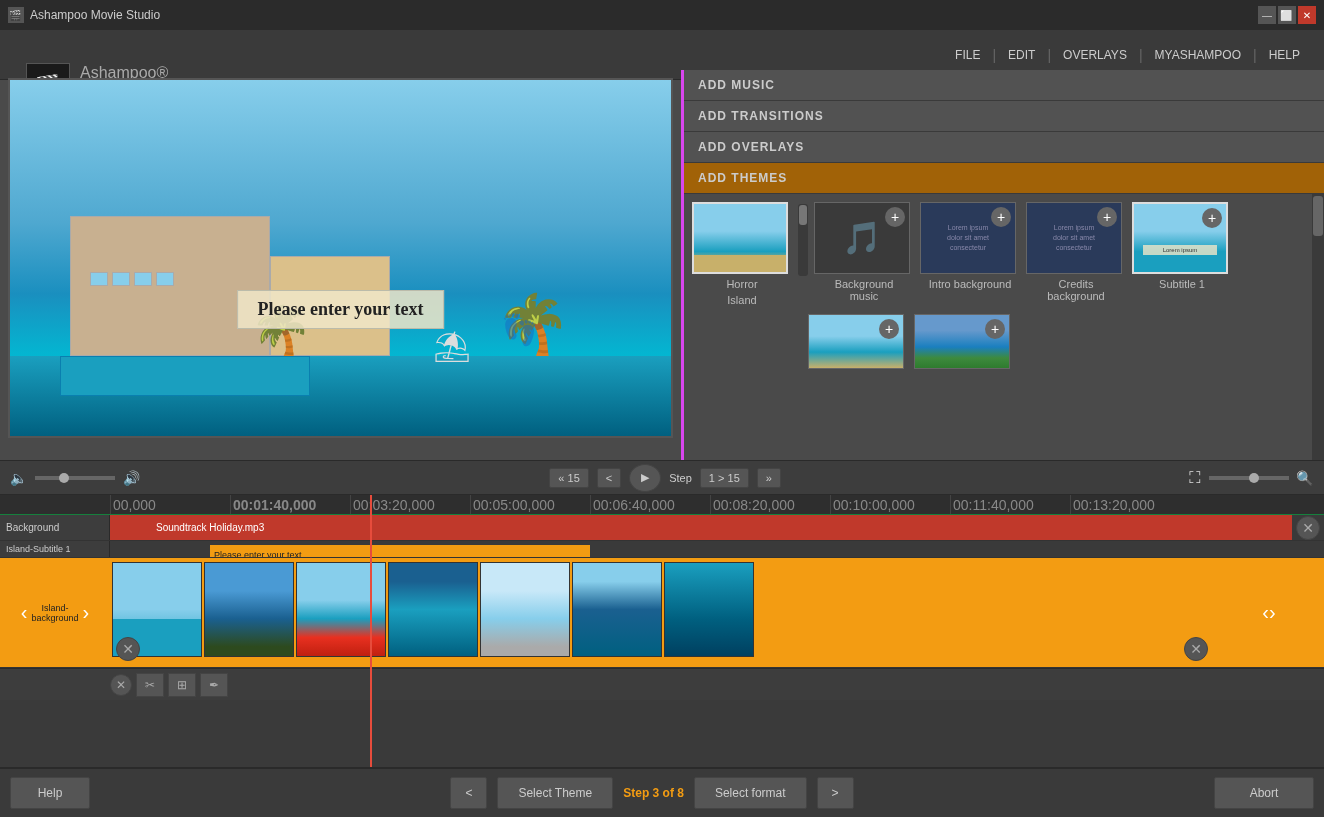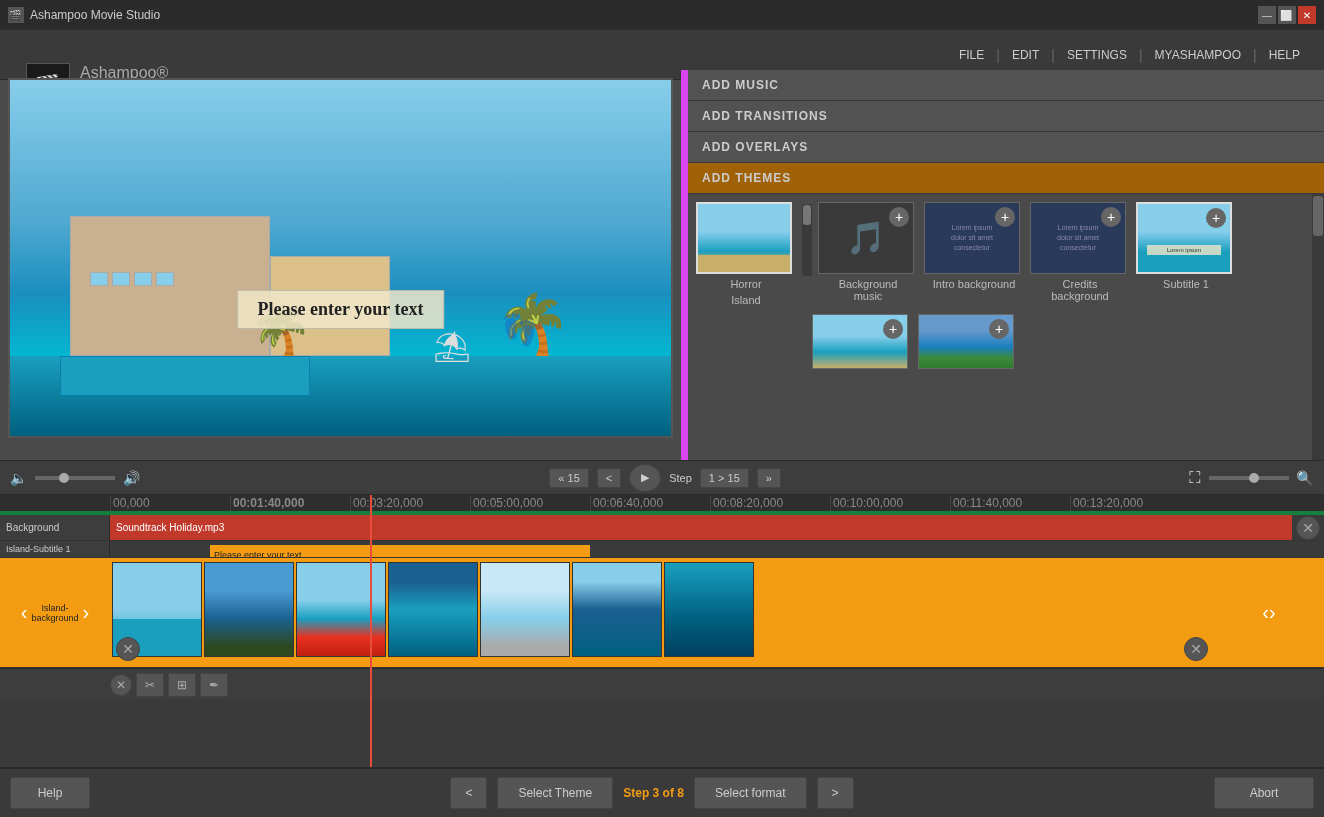--- a/index.html
+++ b/index.html
@@ -53,21 +53,21 @@
       border: 1px solid #bba; font-family: serif;
     }
     .v-footprint {
       position: absolute; bottom: 25%; right: 20%;
       font-size: 30px; color: rgba(100,80,60,0.5);
     }
 
     
     #right-panel {
       flex: 1; background: #4a4a4a; display: flex; flex-direction: column;
-      border-left: 7px solid #d946ef;
+      border-left: 3px solid #d946ef;
     }
     .panel-section {
       padding: 8px 14px; border-bottom: 1px solid #3a3a3a; background: #525252;
       cursor: pointer; color: #ccc; font-size: 12px; font-weight: bold; letter-spacing: 1px;
     }
     .panel-section.active { background: #a16207; }
 
     .theme-card {
       width: 100px; flex-shrink: 0; text-align: center; cursor: pointer;
     }
@@ -104,22 +104,22 @@
     .vol-thumb { width: 10px; height: 10px; background: #aaa; border-radius: 50%; position: absolute; top: -3px; left: 30%; }
 
     
     #timeline-area {
       flex: 1; background: #3a3a3a; overflow: hidden; position: relative;
     }
 
     
     #timeline-ruler {
       height: 20px; background: #2e2e2e; display: flex; align-items: center;
-      font-size: 12px; color: #888; position: relative; overflow: hidden;
-      border-bottom: 4px solid #15803d;
+      font-size: 14px; color: #888; position: relative; overflow: hidden;
+      border-bottom: 1px solid #15803d;
     }
     .ruler-mark { position: absolute; height: 100%; display: flex; align-items: center; padding-left: 2px; border-left: 1px solid #444; }
 
     
     #timeline-tracks { position: relative; }
 
     .track-row {
       height: 28px; display: flex; align-items: center; border-bottom: 1px solid #333;
     }
     .track-label {
@@ -250,21 +250,21 @@
     <div>
       <div style="font-size:16px;color:#aaa;">Ashampoo®</div>
       <div style="font-size:20px;font-weight:bold;color:#ddd;letter-spacing:1px;">Movie Studio</div>
     </div>
   </div>
   <div style="display:flex;align-items:center;gap:4px;">
     <span class="menu-item">FILE</span>
     <span class="menu-sep">|</span>
     <span class="menu-item">EDIT</span>
     <span class="menu-sep">|</span>
-    <span class="menu-item">SETTINGS</span>
+    <span class="menu-item">OVERLAYS</span>
     <span class="menu-sep">|</span>
     <span class="menu-item">MYASHAMPOO</span>
     <span class="menu-sep">|</span>
     <span class="menu-item">HELP</span>
   </div>
 </div>
 
 <div id="main-area">
 
   <div id="content-row">
@@ -444,21 +444,21 @@
     </div>
 
     <div id="timeline-tracks">
 
       <div class="track-row" style="height:26px;">
         <div class="track-label">
           <span>Background</span>
         </div>
         <div class="track-content">
           <div class="bg-track" style="width:100%;">
-            <span style="font-size:10px;">Soundtrack Holiday.mp3</span>
+            <span style="font-size:10px;margin-left:40px;">Soundtrack Holiday.mp3</span>
           </div>
         </div>
         <div class="remove-track-btn">✕</div>
       </div>
 
       <div class="track-row" style="height:17px;position:relative;">
         <div class="track-label">
           <span style="font-size:9px;">Island-Subtitle 1</span>
         </div>
         <div class="track-content" style="position:relative;">

